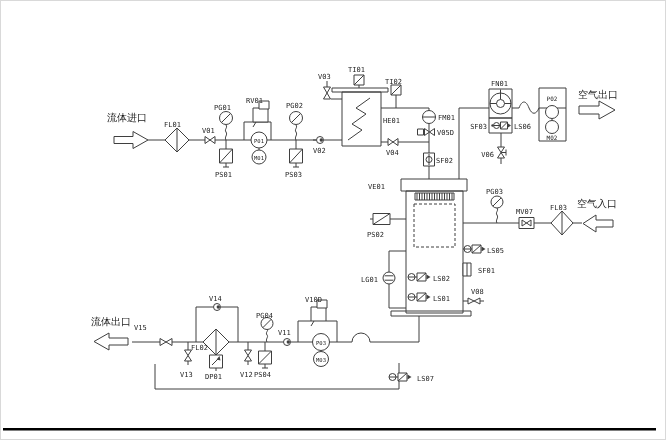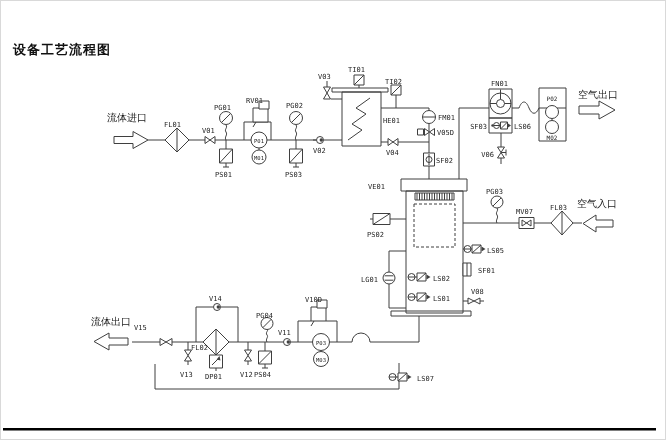--- a/index.html
+++ b/index.html
@@ -14,21 +14,20 @@
   .shpn{stroke:#3f3f3f;stroke-width:1;fill:none;}
   .fil{fill:#3f3f3f;stroke:none;}
   .dash{stroke:#3f3f3f;stroke-width:1;fill:none;stroke-dasharray:3 2;}
   text{font-family:"DejaVu Sans Mono",monospace;fill:#1d1d1d;}
   text.cn{font-family:"Liberation Sans",sans-serif;}
 </style>
 </head>
 <body>
 
 <div class="canvas">
-  <div class="page-title">设备工艺流程图</div>
 
   <svg width="666" height="440" viewBox="0 0 666 440">
 
     <g>
 
       <path class="ln" d="M147,139 H164 M188,139 H204 M214,139 H315 M323,139 H341"></path>
 
       <path class="ln" d="M380,107 H428 M428,107 V178"></path>
 
       <path class="ln" d="M380,141 H387 M397,141 H428"></path>

